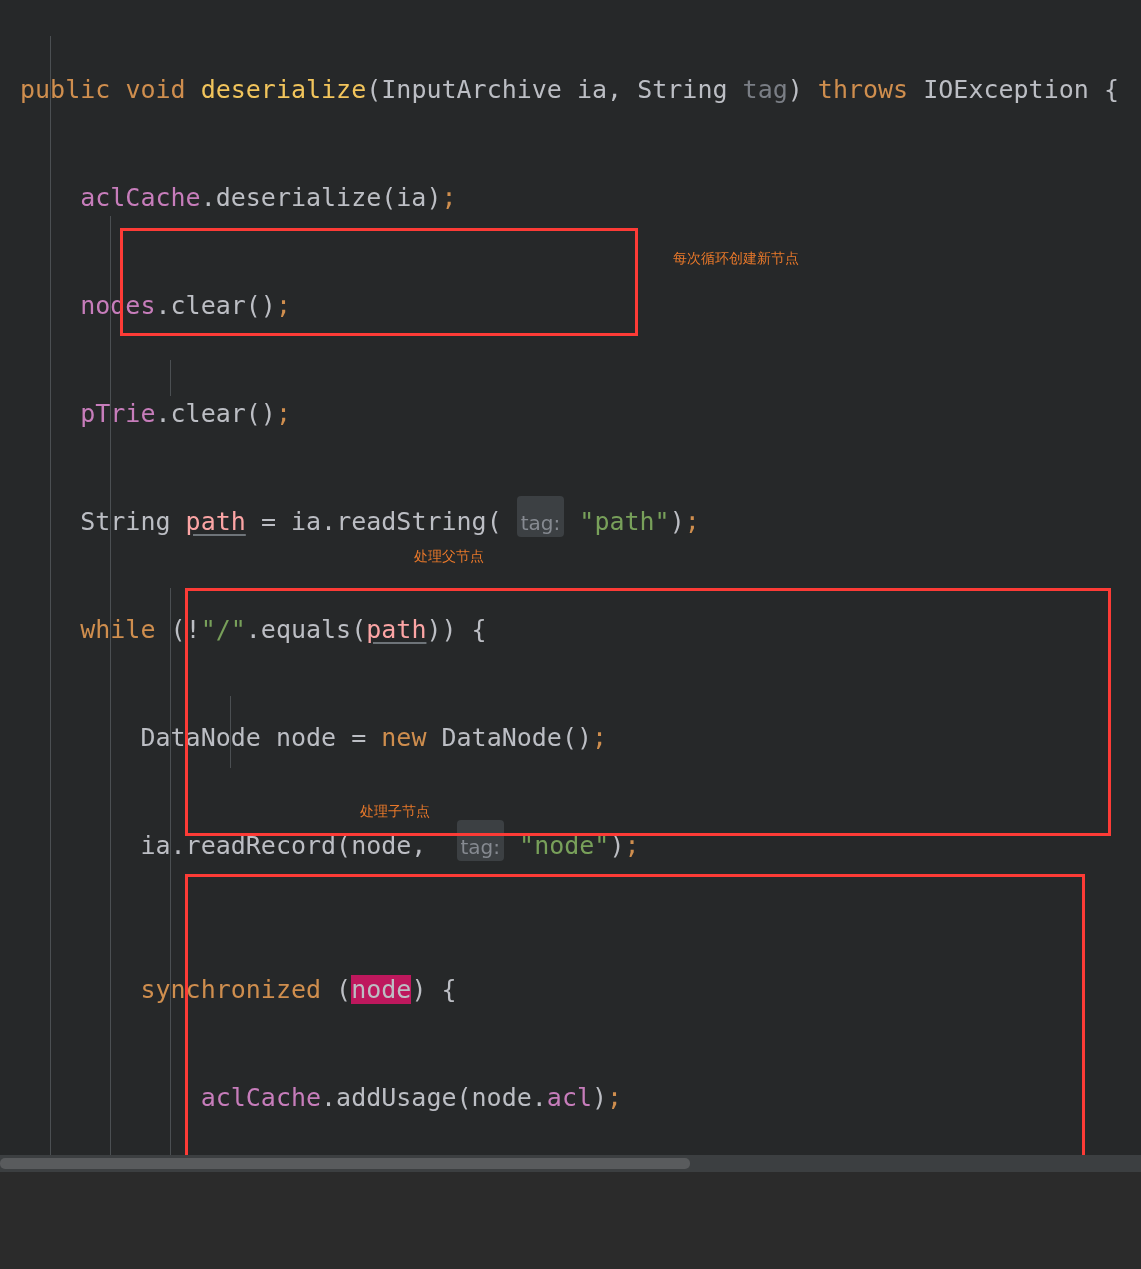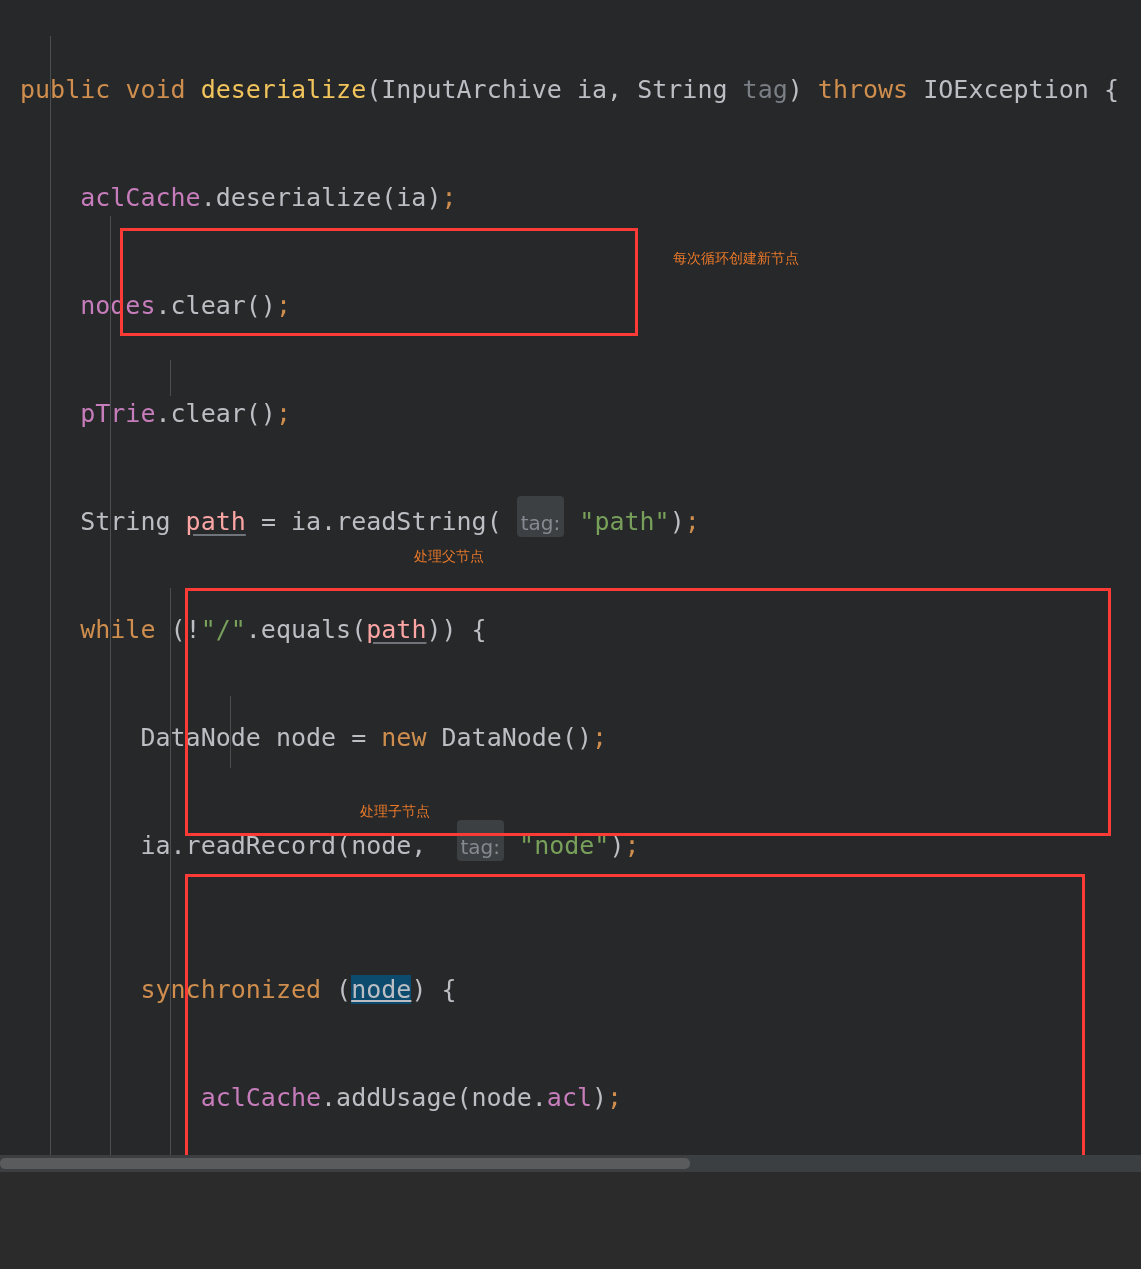--- a/index.html
+++ b/index.html
@@ -53,21 +53,21 @@
   
   .hint {
     background: #3c4043;
     color: #868a91;
     border-radius: 4px;
     padding: 15px 4px 2px 4px;
     font-size: 20px;
     font-family: "DejaVu Sans", sans-serif;
   }
   
-  .hl { background: #0c4a6e; text-decoration: underline; }
+  .hl { background: #be185d; }
   
   .box {
     position: absolute;
     border: 3px solid #fc3b36;
     box-sizing: border-box;
     pointer-events: none;
   }
   
   .note {
     position: absolute;

